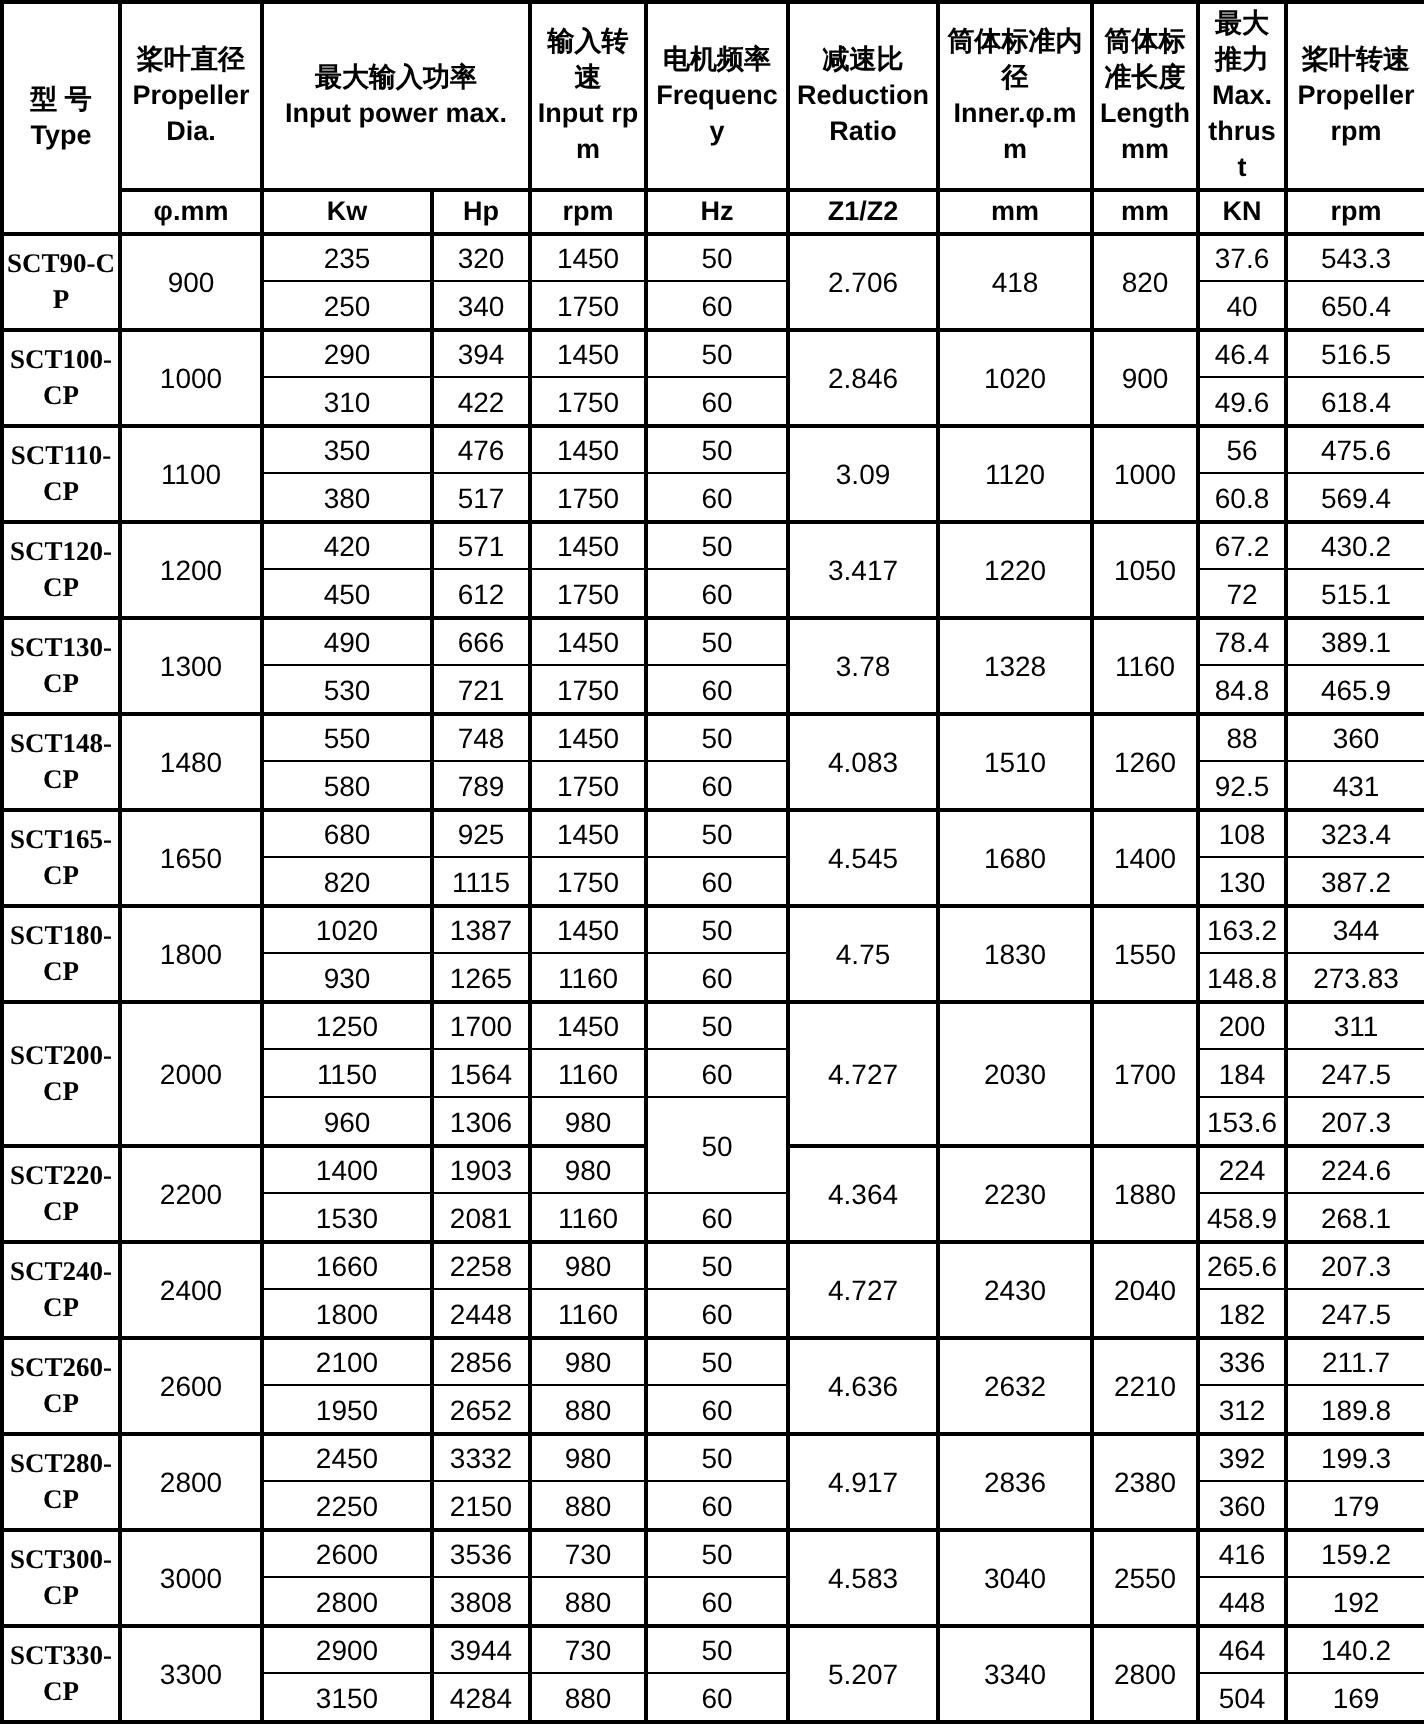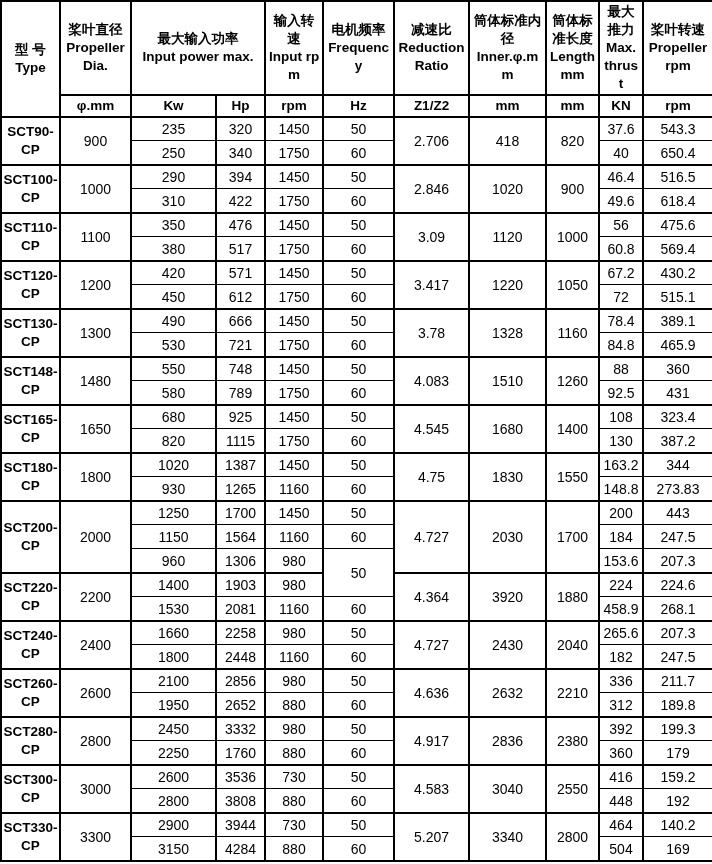--- a/index.html
+++ b/index.html
@@ -34,20 +34,21 @@
     padding: 0 1px;
     white-space: nowrap;
   }
   tbody tr.group-start td { border-top-width: 2px; }
   td.model {
     font-weight: bold;
     font-size: 13.5px;
     white-space: normal;
     word-break: break-all;
     line-height: 1.35;
+    font-family: Liberation Serif, serif;
   }
 </style>
 </head>
 <body>
 
 <table class="spec">
   <colgroup>
     <col style="width:59px">
       <col style="width:71px">
       <col style="width:85px">
@@ -270,21 +271,21 @@
         <td rowspan="3" class="model">SCT200-CP</td>
         <td rowspan="3">2000</td>
         <td>1250</td>
         <td>1700</td>
         <td>1450</td>
         <td>50</td>
         <td rowspan="3">4.727</td>
         <td rowspan="3">2030</td>
         <td rowspan="3">1700</td>
         <td>200</td>
-        <td>443</td>
+        <td>311</td>
       </tr>
       <tr>
         <td>1150</td>
         <td>1564</td>
         <td>1160</td>
         <td>60</td>
         <td>184</td>
         <td>247.5</td>
       </tr>
       <tr>
@@ -295,21 +296,21 @@
         <td>153.6</td>
         <td>207.3</td>
       </tr>
       <tr class="group-start">
         <td rowspan="2" class="model">SCT220-CP</td>
         <td rowspan="2">2200</td>
         <td>1400</td>
         <td>1903</td>
         <td>980</td>
         <td rowspan="2">4.364</td>
-        <td rowspan="2">3920</td>
+        <td rowspan="2">2230</td>
         <td rowspan="2">1880</td>
         <td>224</td>
         <td>224.6</td>
       </tr>
       <tr>
         <td>1530</td>
         <td>2081</td>
         <td>1160</td>
         <td>60</td>
         <td>458.9</td>
@@ -365,21 +366,21 @@
         <td>980</td>
         <td>50</td>
         <td rowspan="2">4.917</td>
         <td rowspan="2">2836</td>
         <td rowspan="2">2380</td>
         <td>392</td>
         <td>199.3</td>
       </tr>
       <tr>
         <td>2250</td>
-        <td>1760</td>
+        <td>2150</td>
         <td>880</td>
         <td>60</td>
         <td>360</td>
         <td>179</td>
       </tr>
       <tr class="group-start">
         <td rowspan="2" class="model">SCT300-CP</td>
         <td rowspan="2">3000</td>
         <td>2600</td>
         <td>3536</td>

